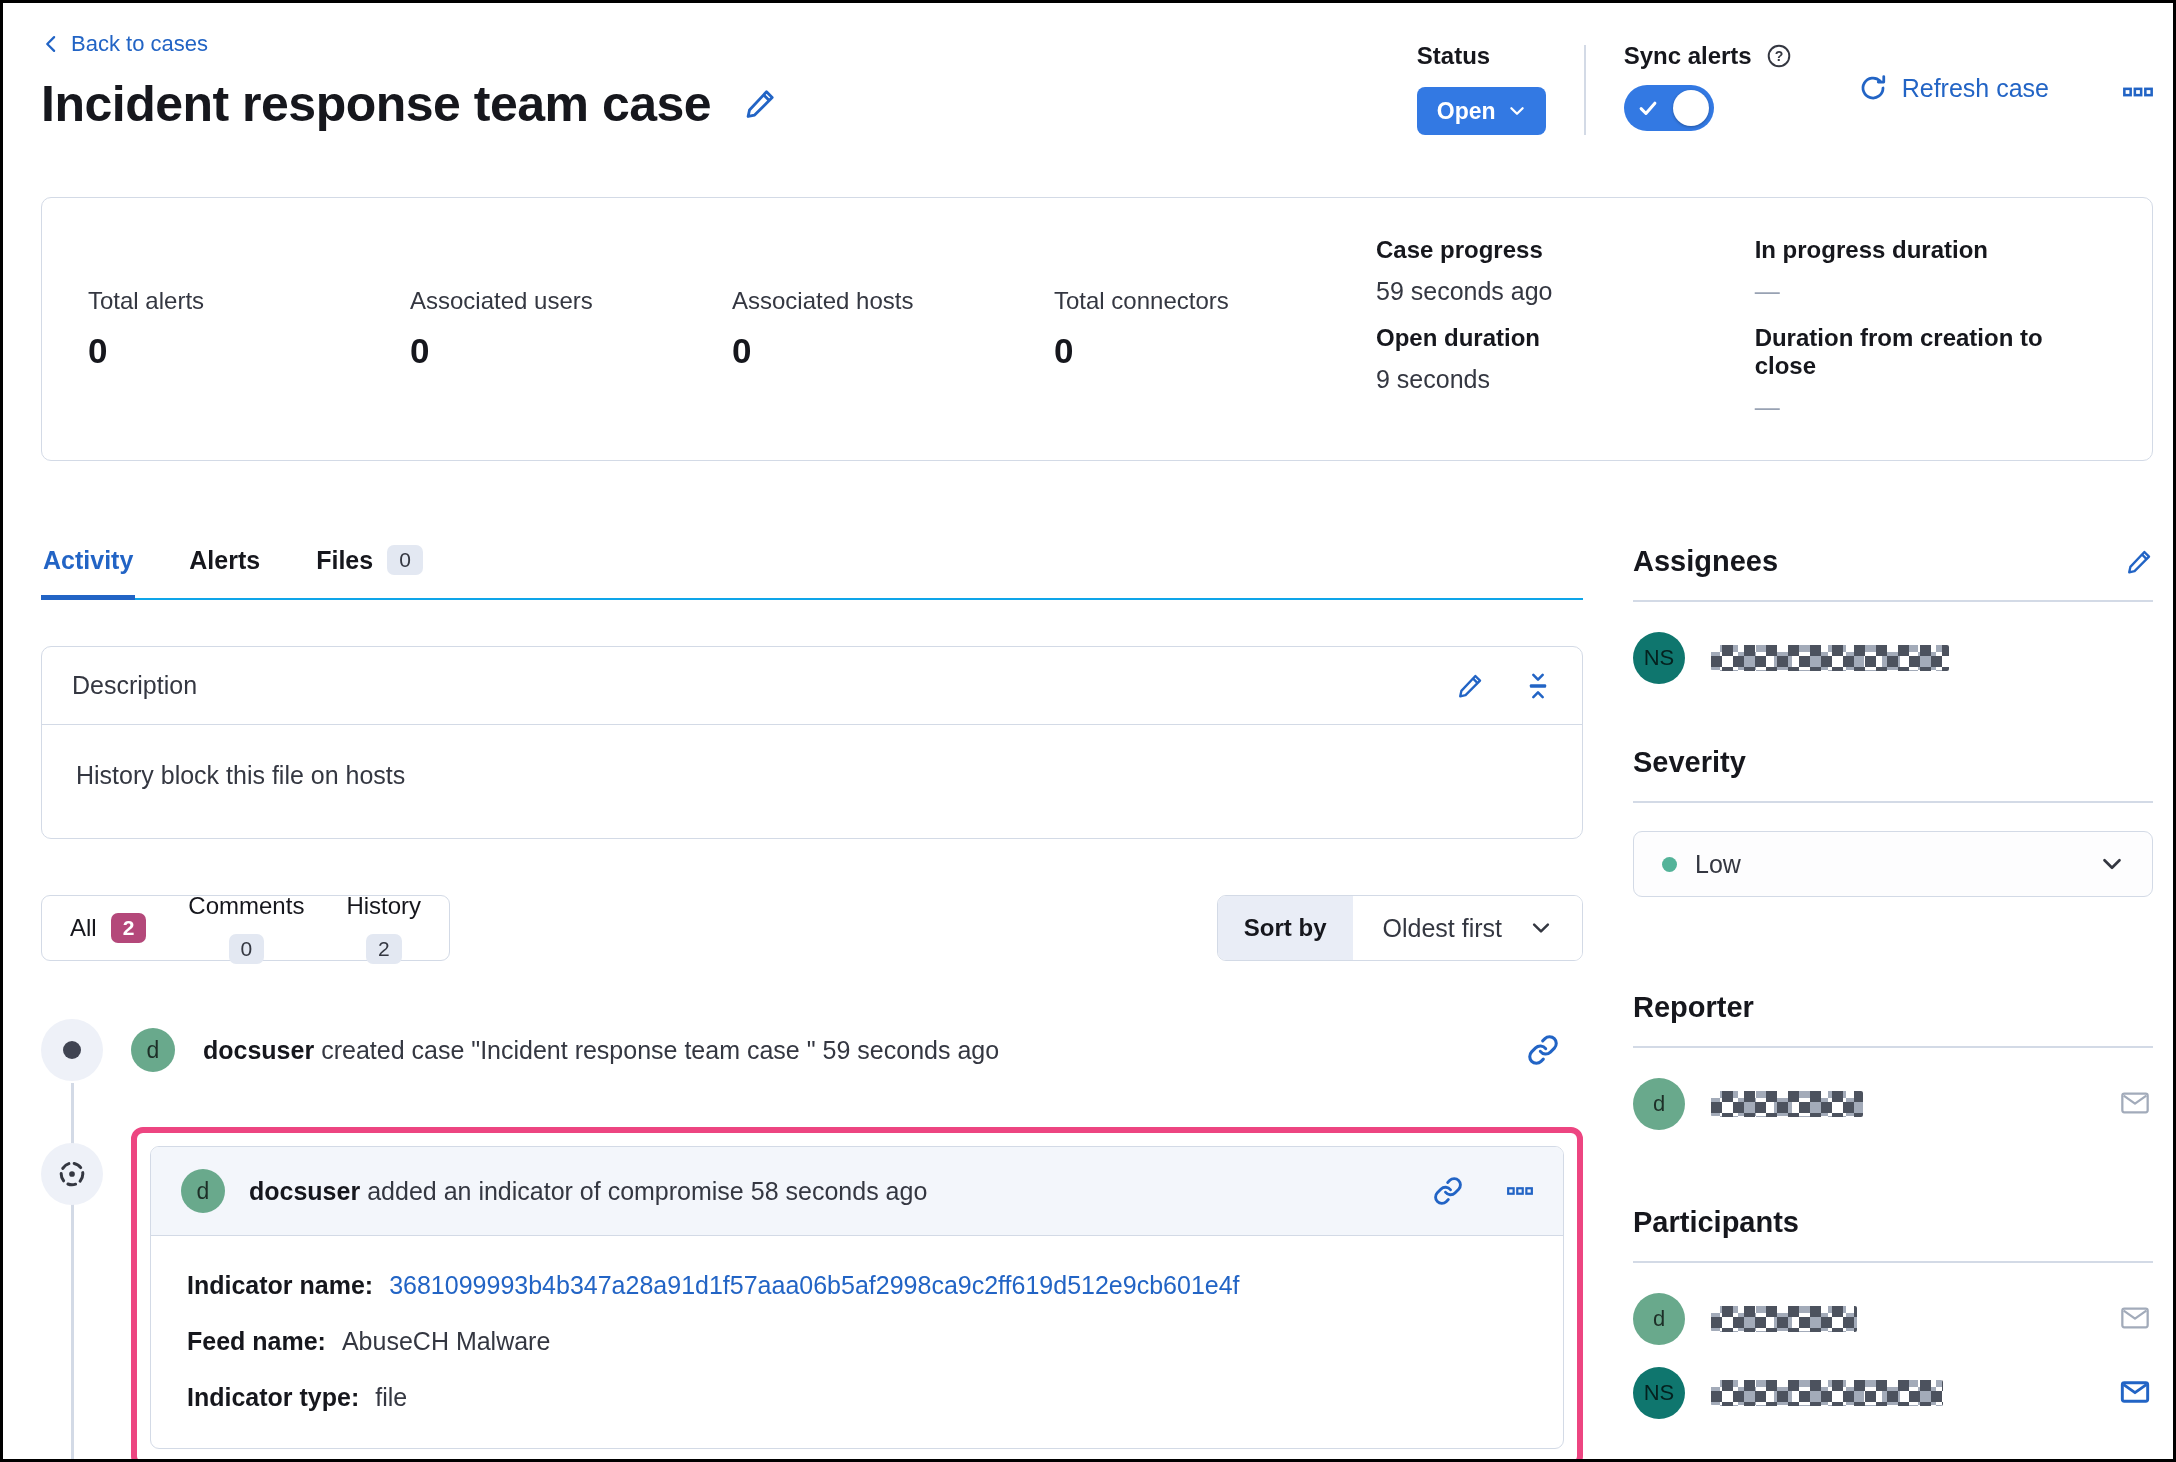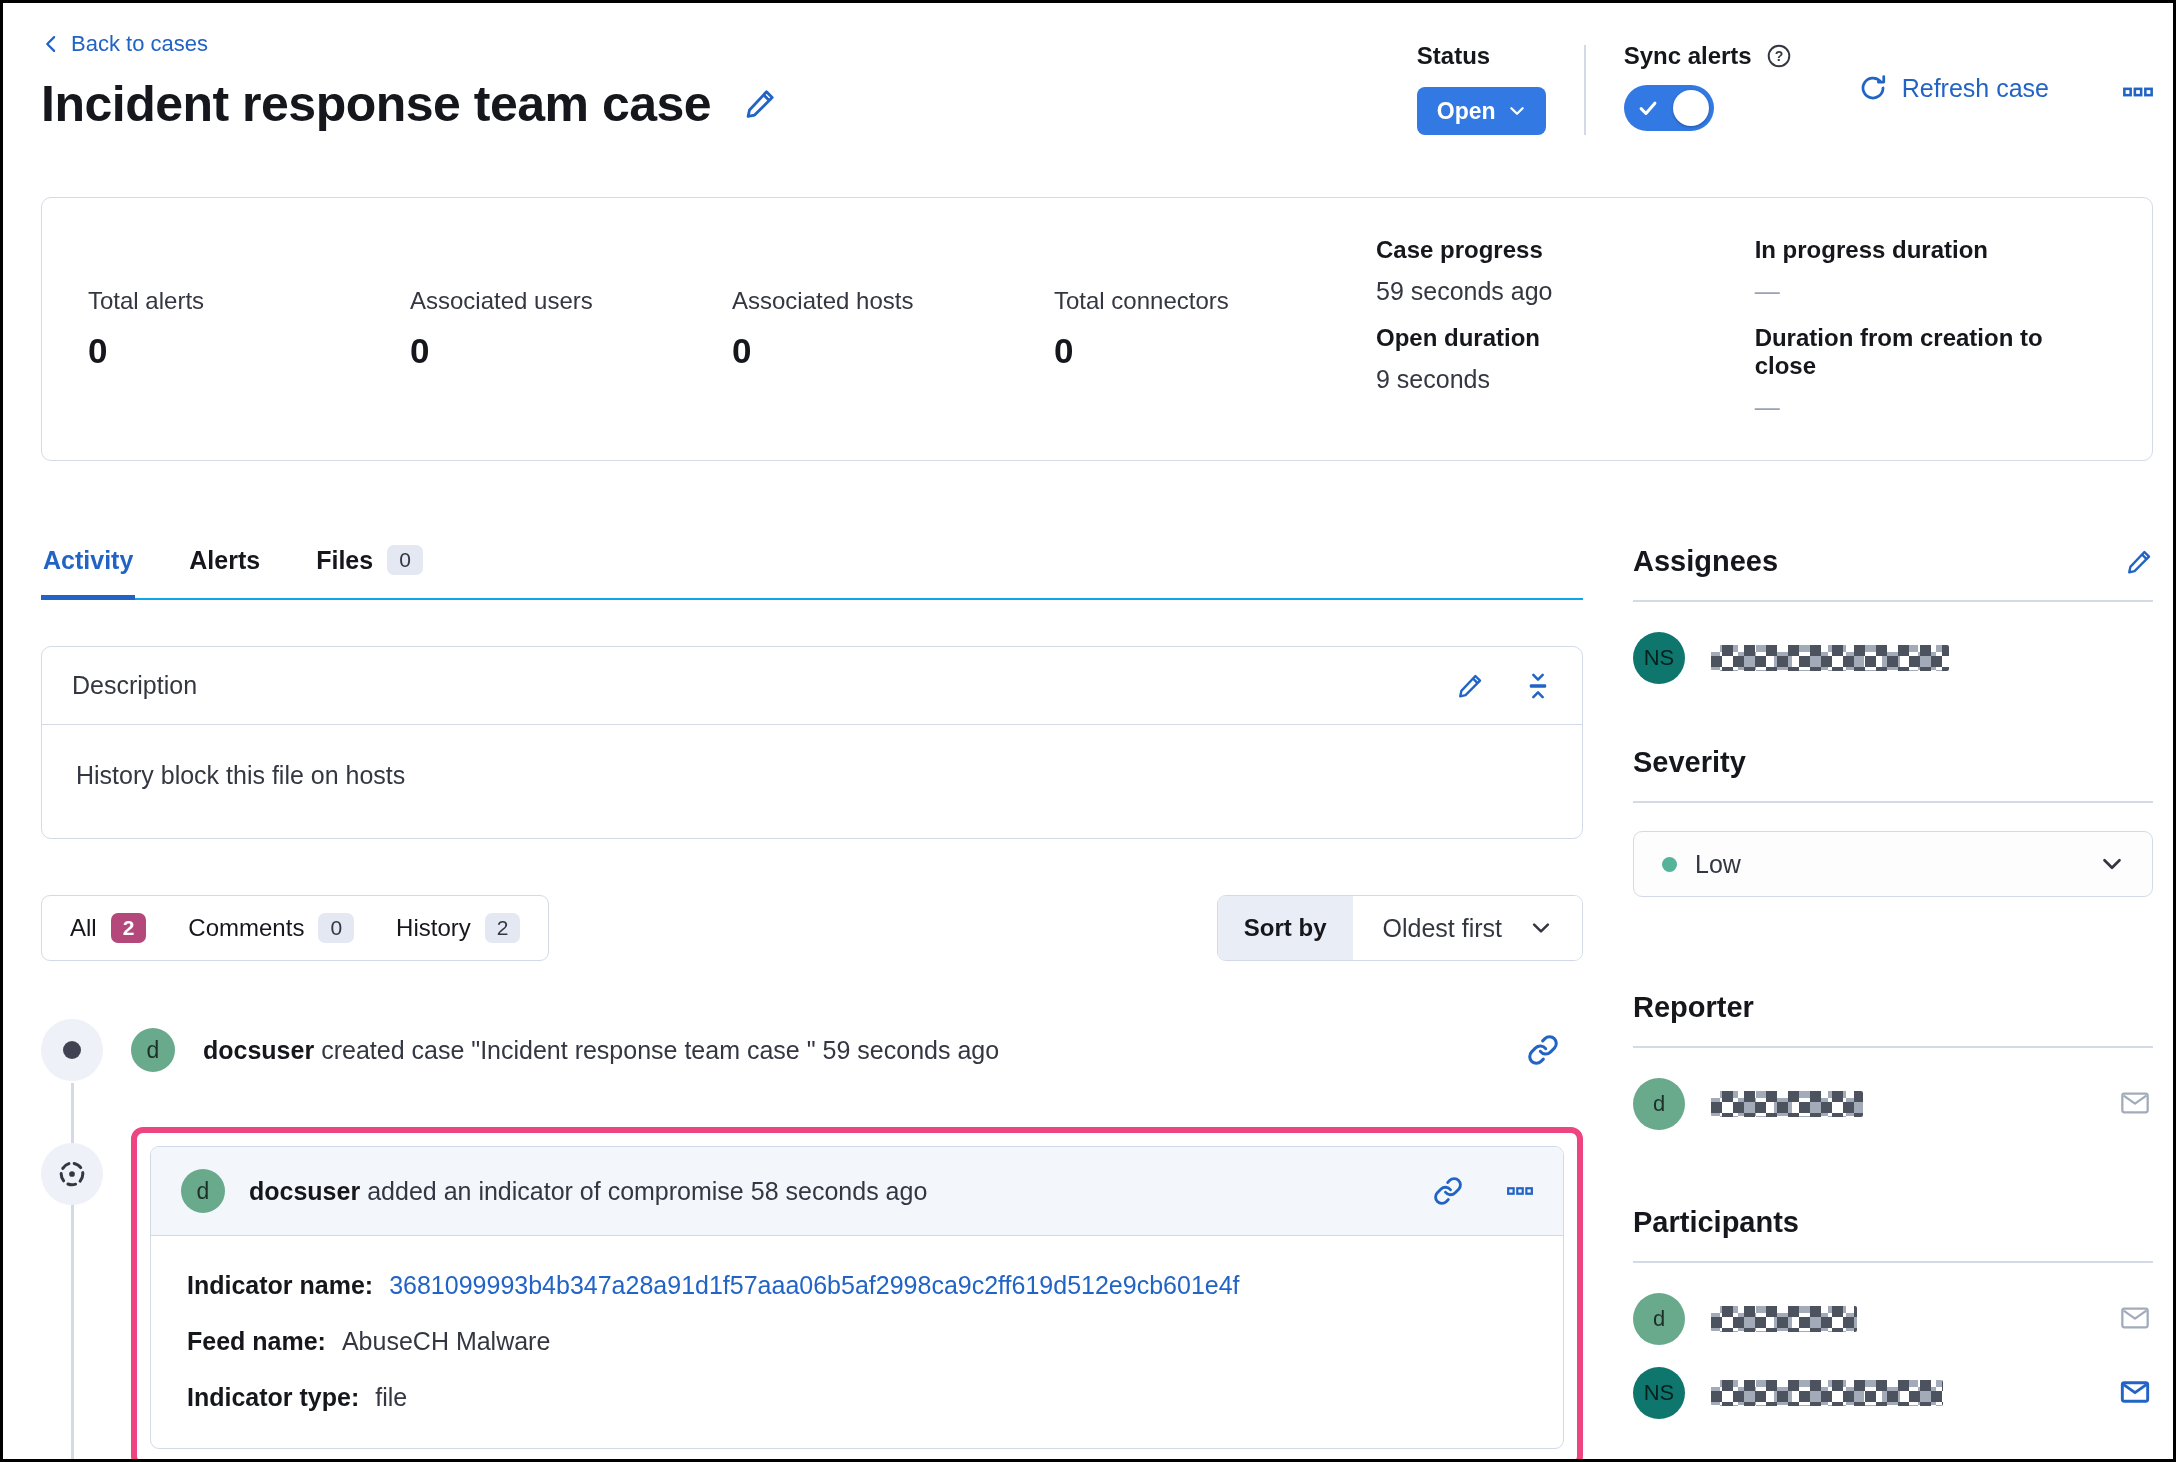--- a/index.html
+++ b/index.html
@@ -71,21 +71,21 @@
   .desc-title { font-size:25px; color:#343741; }
   .desc-actions { display:flex; align-items:center; gap:40px; }
   .desc-body { padding:36px 34px 48px 34px; font-size:25px; color:#343741; }
 
   
   .filter-row { margin-top:56px; display:flex; justify-content:space-between; align-items:center; }
   .filter-group { border:1px solid #d3dae6; border-radius:9px; height:66px;
                   display:flex; align-items:center; padding:0 28px; gap:16px; background:#fff; }
   .filter-item { display:flex; align-items:center; gap:14px; background:none; border:none;
                  cursor:pointer; font-family:inherit; padding:0; }
-  .filter-item + .filter-item { margin-left:26px; }
+  .filter-item + .filter-item { margin-left:26px;flex-direction:column; }
   .filter-label { font-size:24px; font-weight:400; color:#16171d; }
   .badge.accent { background:#b4487a; color:#fff; font-weight:700; }
   .sort-group { display:flex; height:66px; border:1px solid #d3dae6; border-radius:9px; overflow:hidden; }
   .sort-prepend { background:#e9edf6; display:flex; align-items:center; padding:0 26px;
                   font-size:24px; font-weight:700; color:#16171d; }
   .sort-select { display:flex; align-items:center; gap:28px; padding:0 30px; font-size:25px;
                  color:#343741; background:#fff; border:none; cursor:pointer; font-family:inherit; }
 
   
   .timeline { position:relative; margin-top:58px; }

